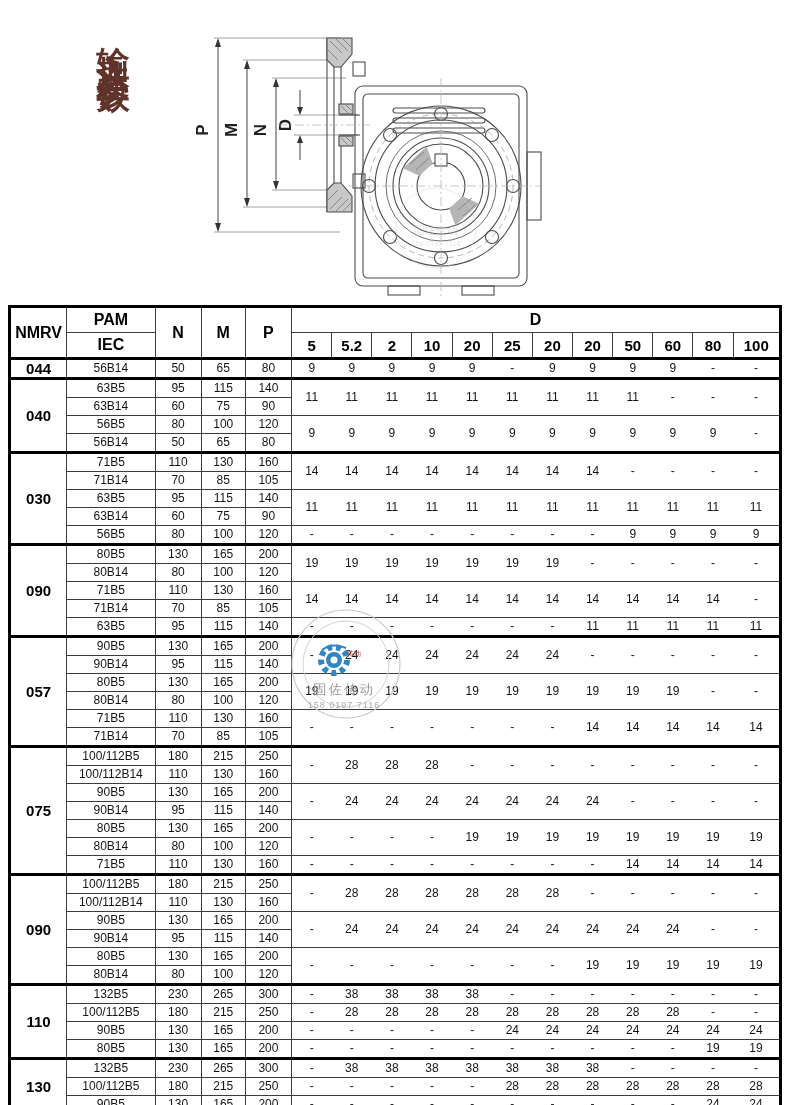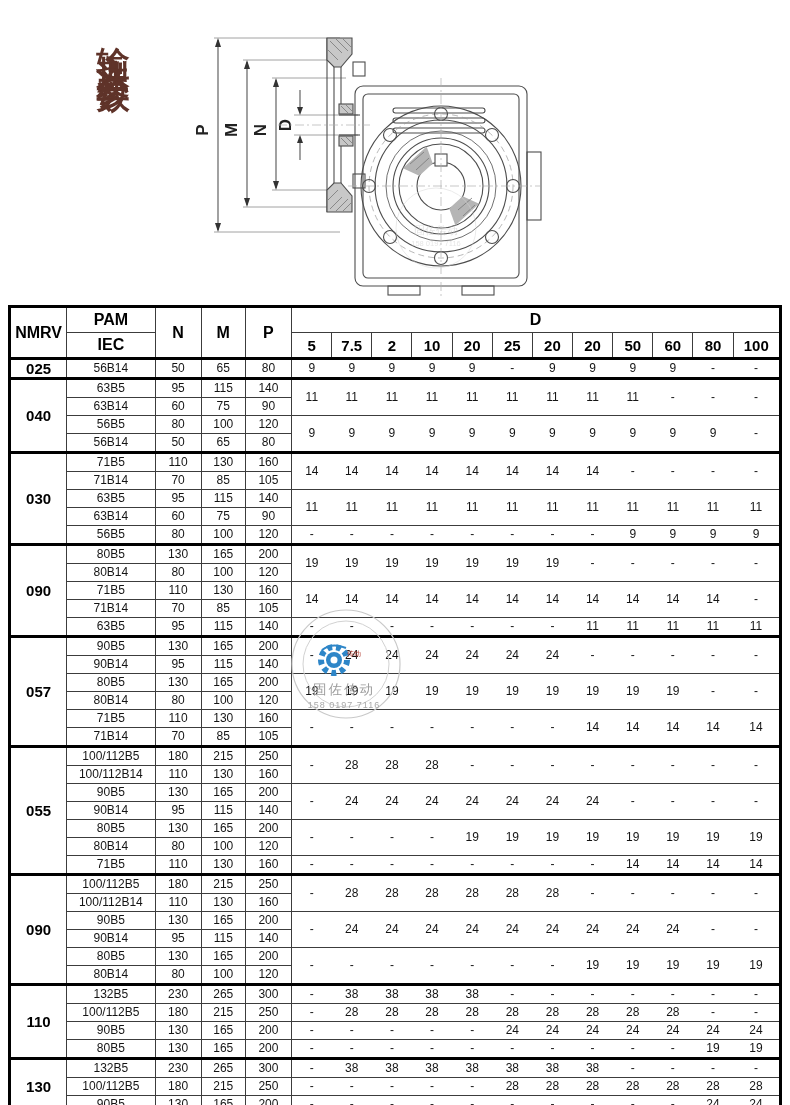--- a/index.html
+++ b/index.html
@@ -170,36 +170,36 @@
         <th rowspan="2">NMRV</th>
         <th>PAM</th>
         <th rowspan="2">N</th>
         <th rowspan="2">M</th>
         <th rowspan="2">P</th>
         <th colspan="12">D</th>
       </tr>
       <tr class="h2">
         <th>IEC</th>
         <th class="sub">5</th>
-        <th class="sub">7.5</th>
+        <th class="sub">5.2</th>
         <th class="sub">2</th>
         <th class="sub">10</th>
         <th class="sub">20</th>
         <th class="sub">25</th>
         <th class="sub">20</th>
         <th class="sub">20</th>
         <th class="sub">50</th>
         <th class="sub">60</th>
         <th class="sub">80</th>
         <th class="sub">100</th>
       </tr>
     </thead>
     <tbody>
         <tr class="gs">
-          <td rowspan="1" class="nmrv">025</td>
+          <td rowspan="1" class="nmrv">044</td>
           <td>56B14</td>
           <td>50</td>
           <td>65</td>
           <td>80</td>
           <td rowspan="1" class="dcell">9</td>
           <td rowspan="1" class="dcell">9</td>
           <td rowspan="1" class="dcell">9</td>
           <td rowspan="1" class="dcell">9</td>
           <td rowspan="1" class="dcell">9</td>
           <td rowspan="1" class="dcell">-</td>
@@ -460,21 +460,21 @@
           <td rowspan="2" class="dcell">14</td>
           <td rowspan="2" class="dcell">14</td>
         </tr>
         <tr>
           <td>71B14</td>
           <td>70</td>
           <td>85</td>
           <td>105</td>
         </tr>
         <tr class="gs">
-          <td rowspan="7" class="nmrv">055</td>
+          <td rowspan="7" class="nmrv">075</td>
           <td>100/112B5</td>
           <td>180</td>
           <td>215</td>
           <td>250</td>
           <td rowspan="2" class="dcell">-</td>
           <td rowspan="2" class="dcell">28</td>
           <td rowspan="2" class="dcell">28</td>
           <td rowspan="2" class="dcell">28</td>
           <td rowspan="2" class="dcell">-</td>
           <td rowspan="2" class="dcell">-</td>

